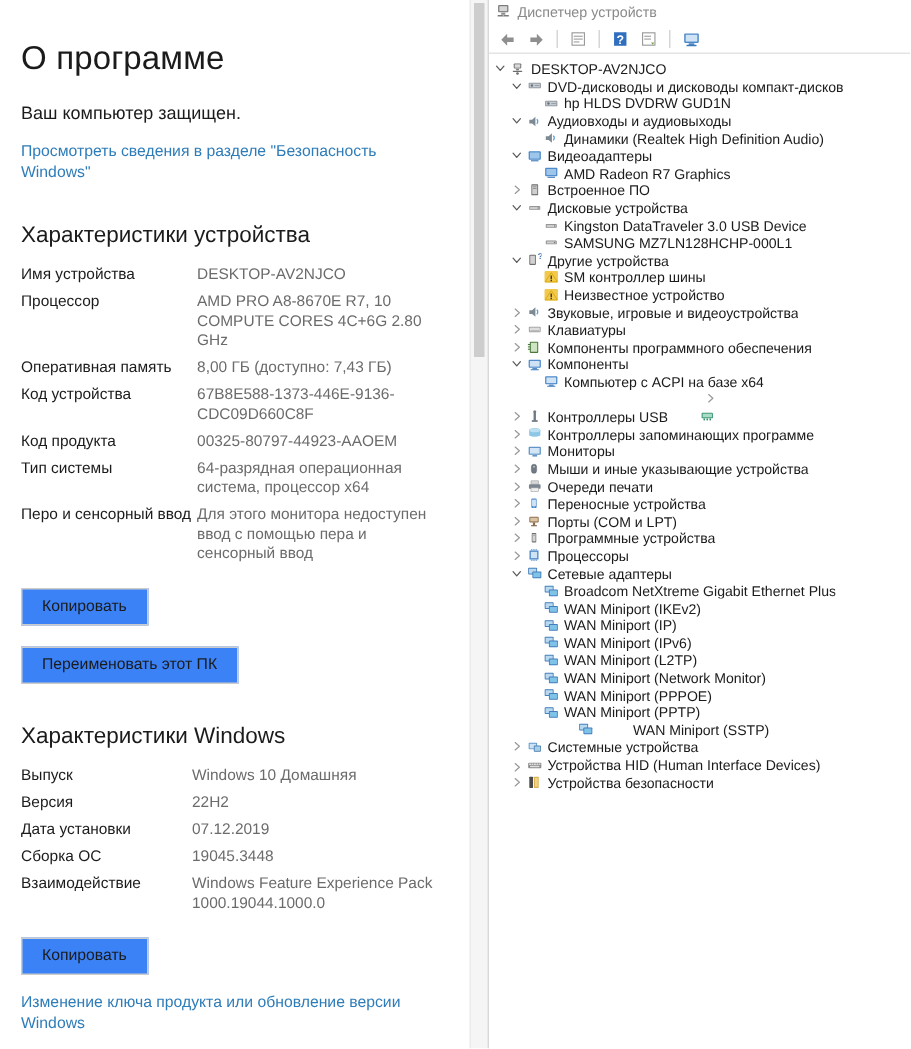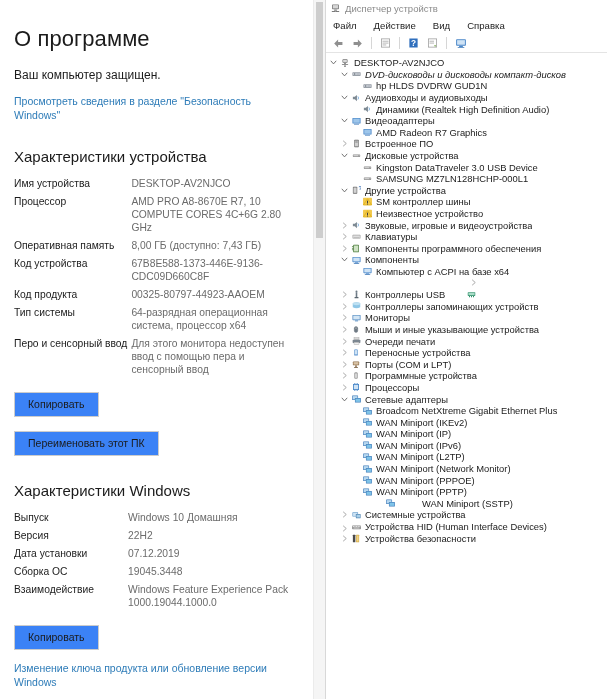--- a/index.html
+++ b/index.html
@@ -321,26 +321,20 @@
           <rect x="3" y="2" width="10" height="7" rx="1" fill="#7a7a7a"></rect>
           <rect x="4.2" y="3.1" width="7.6" height="4.8" fill="#d6d6d6"></rect>
           <rect x="6" y="9.4" width="4" height="2" fill="#8d8d8d"></rect>
           <rect x="2.5" y="11.6" width="11" height="1.6" rx=".6" fill="#7a7a7a"></rect>
           <circle cx="8" cy="12.4" r=".5" fill="#ffffff"></circle>
         </svg>
       </span>
       <span class="dm-title-text">Диспетчер устройств</span>
     </div>
 
-    <div class="dm-menubar">
-      <span class="dm-menu-item">Файл</span>
-      <span class="dm-menu-item">Действие</span>
-      <span class="dm-menu-item">Вид</span>
-      <span class="dm-menu-item">Справка</span>
-    </div>
 
     <div class="dm-toolbar">
       <div class="tb-btn">
         <svg width="13" height="11" viewBox="0 0 16 14">
           <path d="M7.5 2 L2.5 7 L7.5 12 L7.5 9 L13 9 L13 5 L7.5 5 Z" fill="#8f8f8f"></path>
         </svg>
       </div>
       <div class="tb-btn">
         <svg width="13" height="11" viewBox="0 0 16 14">
           <path d="M8.5 2 L13.5 7 L8.5 12 L8.5 9 L3 9 L3 5 L8.5 5 Z" fill="#8f8f8f"></path>
@@ -392,21 +386,21 @@
             <svg width="10" height="10" viewBox="0 0 16 16">
               <rect x="4" y="2" width="8" height="5.5" rx="1" fill="#6d6d6d"></rect>
               <rect x="5" y="3" width="6" height="3.6" fill="#d9d9d9"></rect>
               <rect x="6.5" y="7.8" width="3" height="1.6" fill="#7d7d7d"></rect>
               <rect x="3" y="9.8" width="10" height="1.5" rx=".6" fill="#6d6d6d"></rect>
               <circle cx="8" cy="12.8" r="1.4" fill="#6d6d6d"></circle>
             </svg>
           </span>
           <span class="t-label">DESKTOP-AV2NJCO</span>
         </div>
-        <div class="tree-row" style="padding-left: 11px; font-style: italic;">
+        <div class="tree-row" style="padding-left: 11px;">
           <span class="twisty">
             <svg width="7" height="7" viewBox="0 0 10 10">
               <path d="M1.5 3 L5 7 L8.5 3" stroke="#5b5b5b" stroke-width="1.2" fill="none" stroke-linecap="round" stroke-linejoin="round"></path>
             </svg>
           </span>
           <span class="t-icon">
             <svg width="11" height="10" viewBox="0 0 16 16">
               <rect x="1.5" y="5" width="13" height="6" rx="1" fill="#8a9099"></rect>
               <rect x="2.5" y="6" width="11" height="4" fill="#c8ced6"></rect>
               <circle cx="5" cy="8" r="1.3" fill="#6a7078"></circle>
@@ -681,21 +675,21 @@
               <path d="M3.5 1.5 L7.5 5 L3.5 8.5" stroke="#9a9a9a" stroke-width="1.2" fill="none" stroke-linecap="round" stroke-linejoin="round"></path>
             </svg>
           </span>
           <span class="t-icon">
             <svg width="11" height="10" viewBox="0 0 16 16">
               <ellipse cx="8" cy="4.5" rx="6" ry="2.2" fill="#5fa8d3"></ellipse>
               <path d="M2 4.5 L2 10 Q8 12.8 14 10 L14 4.5" fill="#8ec6e6"></path>
               <ellipse cx="8" cy="4.5" rx="6" ry="2.2" fill="#bde0f2"></ellipse>
             </svg>
           </span>
-          <span class="t-label">Контроллеры запоминающих устройств</span>
+          <span class="t-label">Контроллеры запоминающих программе</span>
         </div>
         <div class="tree-row" style="padding-left: 11px;">
           <span class="twisty">
             <svg width="7" height="7" viewBox="0 0 10 10">
               <path d="M3.5 1.5 L7.5 5 L3.5 8.5" stroke="#9a9a9a" stroke-width="1.2" fill="none" stroke-linecap="round" stroke-linejoin="round"></path>
             </svg>
           </span>
           <span class="t-icon">
             <svg width="11" height="10" viewBox="0 0 16 16">
               <rect x="1.5" y="3" width="13" height="8.5" rx="1" fill="#5a8fc4"></rect>

